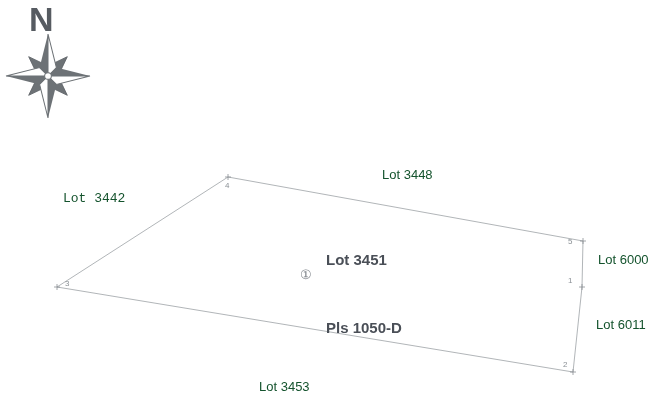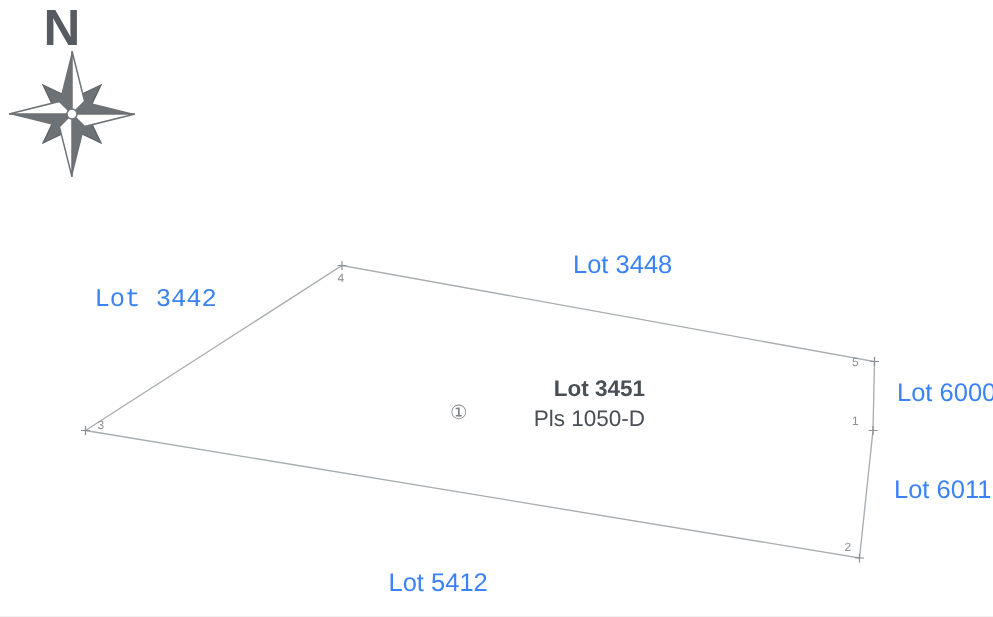--- a/index.html
+++ b/index.html
@@ -14,30 +14,30 @@
   .compass{position:absolute;left:2px;top:2px;width:100px;height:118px;}
   .compass-n{
     position:absolute;left:27px;top:0;
     font-size:34px;font-weight:700;line-height:1;
     color:#565b61;letter-spacing:1px;
   }
   .compass-star{position:absolute;left:1px;top:32px;}
   .plat-svg{position:absolute;left:0;top:0;}
   .lot-label{
     position:absolute;
-    font-size:17px;
-    color:#3b82f6;
+    font-size:13px;
+    color:#14532d;
     white-space:nowrap;
   }
   .parcel-label{
-    position:absolute;left:314px;top:250px;width:116px;
-    text-align:right;
+    position:absolute;left:326px;top:250px;width:116px;
+    text-align:left;
   }
   .parcel-name{font-size:15px;font-weight:700;line-height:20px;}
-  .parcel-plan{font-size:15px;font-weight:400;line-height:20px;}
+  .parcel-plan{font-size:15px;font-weight:700;line-height:20px;margin-top:48px;}
   .parcel-marker{
     position:absolute;left:300px;top:268px;
     font-size:13px;color:#7d8288;line-height:1;
   }
   .vertex-label{
     position:absolute;
     font-size:8px;color:#8a9095;line-height:1;
   }
 </style>
 </head>
@@ -73,21 +73,21 @@
       <path d="M580,241 L586,241 M583,238 L583,244"></path>
       <path d="M579,287 L585,287 M582,284 L582,290"></path>
       <path d="M570,372 L576,372 M573,369 L573,375"></path>
     </g>
   </svg>
 
   <div class="lot-label" style="left:63px;top:191px;font-family:Liberation Mono, monospace;">Lot 3442</div>
   <div class="lot-label" style="left:382px;top:167px;">Lot 3448</div>
   <div class="lot-label" style="left:598px;top:252px;">Lot 6000</div>
   <div class="lot-label" style="left:596px;top:317px;">Lot 6011</div>
-  <div class="lot-label" style="left:259px;top:379px;">Lot 5412</div>
+  <div class="lot-label" style="left:259px;top:379px;">Lot 3453</div>
 
   <div class="parcel-marker">①</div>
   <div class="parcel-label">
     <div class="parcel-name">Lot 3451</div>
     <div class="parcel-plan">Pls 1050-D</div>
   </div>
 
   <div class="vertex-label" style="left:568px;top:277px;">1</div>
   <div class="vertex-label" style="left:563px;top:361px;">2</div>
   <div class="vertex-label" style="left:65px;top:280px;">3</div>

